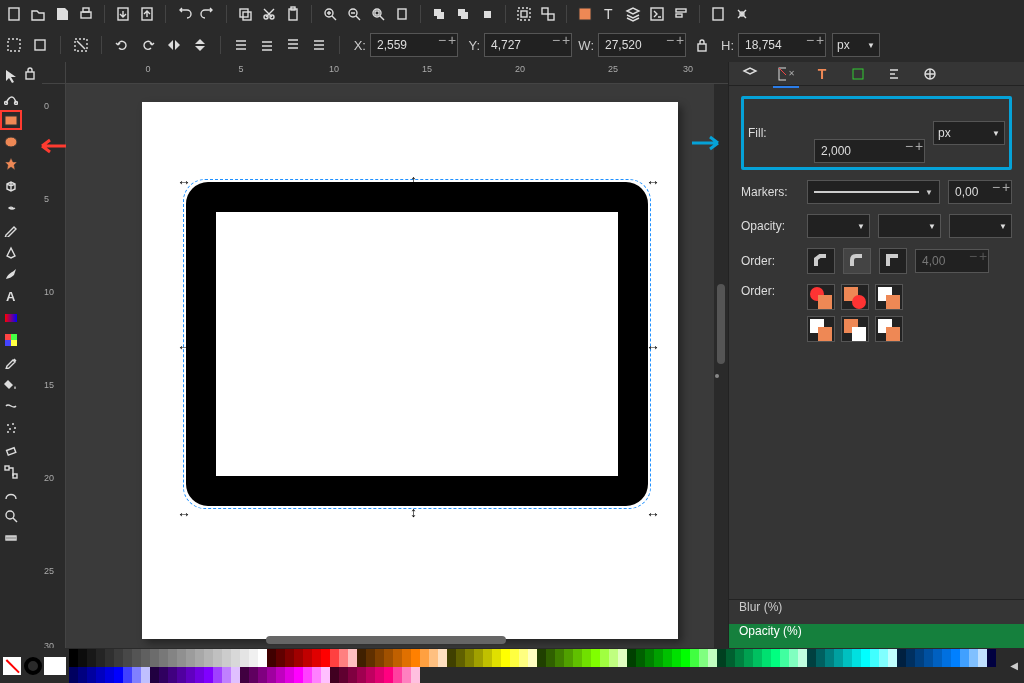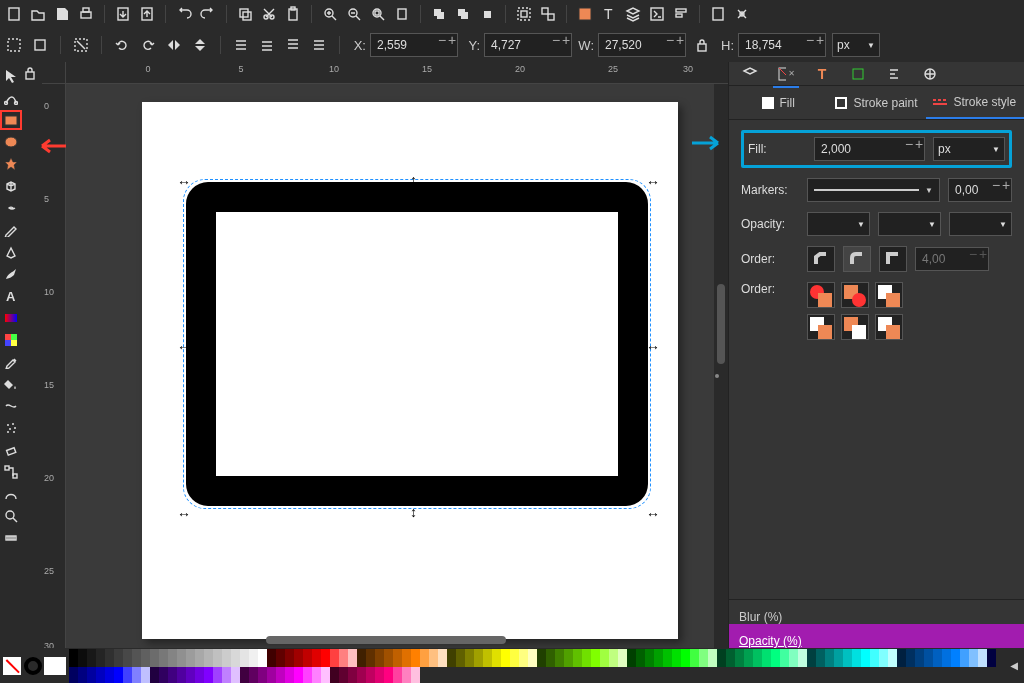--- a/index.html
+++ b/index.html
@@ -53,22 +53,22 @@
   .prop-row { display:flex; align-items:center; gap:8px;}
   .prop-label { width:58px; font-size:12px; color:#ddd;}
   .prop-input { background:#212121; border:1px solid #555; color:#ddd; height:24px; padding:0 6px; font-size:12px;}
   .width-highlight { border: 3px solid #05a2d8; padding: 4px; border-radius:2px;}
   .icon-sq-btn { width:28px; height:26px; background:#212121; border:1px solid #555; display:flex; align-items:center; justify-content:center; cursor:pointer;}
   .icon-sq-btn.sel { background:#444;}
   .dash-line { flex:1; height:24px; background:#212121; border:1px solid #555; display:flex; align-items:center; padding:0 6px; cursor:pointer;}
   .dash-line .line { flex:1; height:2px; background:#ccc;}
   
   .bottom-props { margin-top:auto; border-top:1px solid #222;}
-  .bp-row { height:24px; padding:0 10px; display:flex; align-items:flex-end; font-size:12px;}
-  .bp-row.sel { background:#a21caf; color:#fff;text-decoration:underline;}
+  .bp-row { height:24px; padding:0 10px; display:flex; align-items:flex-start; font-size:12px;}
+  .bp-row.sel { background:#15803d; color:#fff;}
 
   .palette-bar { height: 35px; background:#2a2a2a; display:flex; align-items:stretch;}
   .swatch-none { width:18px; height:18px; margin:1px; background:#fff; position:relative;}
   .swatch-none::after { content:''; position:absolute; left:0; right:0; top:50%; border-top:2px solid red; transform: rotate(45deg) translateY(-50%);}
   .swatch { width:9px; height:18px; }
   .palette-row { display:flex; flex-wrap:wrap; align-content:flex-start; flex:1; padding:1px;}
   
   svg { display:block; }
   .ic path, .ic rect, .ic circle, .ic line, .ic polyline, .ic polygon { stroke:#ddd; stroke-width:1.4; fill:none;}
   .ic-fill path, .ic-fill rect, .ic-fill circle, .ic-fill polygon { fill:#ddd; stroke:none;}
@@ -576,47 +576,26 @@
           </svg>
         </div>
       <div class="tab-ic">
           <svg class="ic" width="14" height="14">
             <circle cx="7" cy="7" r="5"></circle>
             <path d="M7 2v10M2 7h10"></path>
           </svg>
         </div>
     </div>
 
-    <div class="fill-stroke-row">
-      <div class="fs-tab">
-        <svg width="12" height="12">
-            <rect width="12" height="12" fill="#fff"></rect>
-          </svg>
-        <span>Fill</span>
-      </div>
-      <div class="fs-tab">
-        <svg width="12" height="12">
-            <rect x="1" y="1" width="10" height="10" fill="none" stroke="#fff" stroke-width="2"></rect>
-          </svg>
-        <span>Stroke paint</span>
-      </div>
-      <div class="fs-tab active">
-        <svg width="14" height="10">
-            <line x1="0" y1="3" x2="14" y2="3" stroke="#e44" stroke-width="2" stroke-dasharray="3 2"></line>
-            <line x1="0" y1="7" x2="14" y2="7" stroke="#e44" stroke-width="2"></line>
-          </svg>
-        <span>Stroke style</span>
-      </div>
-    </div>
 
     <div class="props">
 
       <div class="prop-row width-highlight">
         <span class="prop-label">Fill:</span>
-        <div class="coord-box" style="flex:1;"><input class="prop-input" style="width: 100%;" value="2,000"><div class="spinner">
+        <div class="coord-box" style="flex:1;margin-top:36px;"><input class="prop-input" style="width: 100%;" value="2,000"><div class="spinner">
               <span>−</span>
               <span>+</span>
             </div></div>
         <div class="unit-select" style="width:72px;">
             <span>px</span>
             <span style="font-size:8px">▼</span>
           </div>
       </div>
 
       <div class="prop-row">

